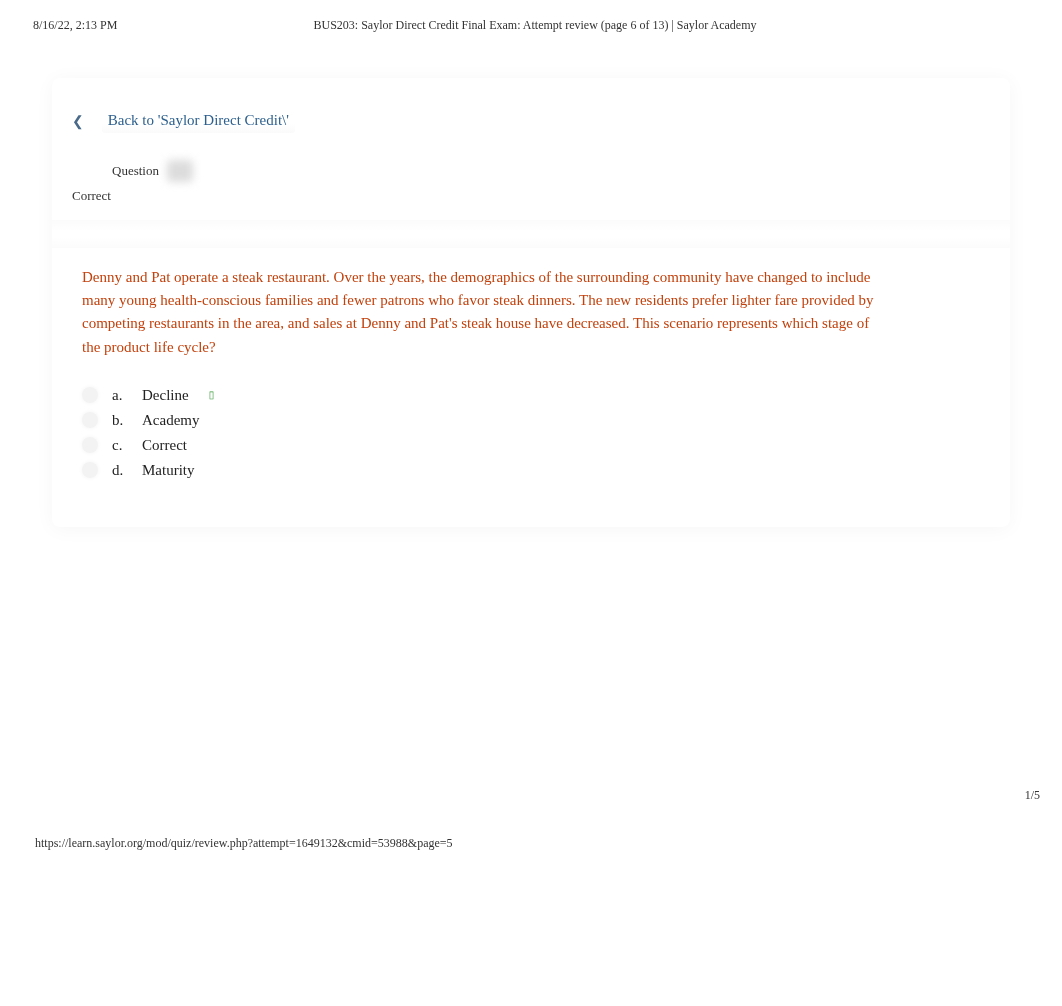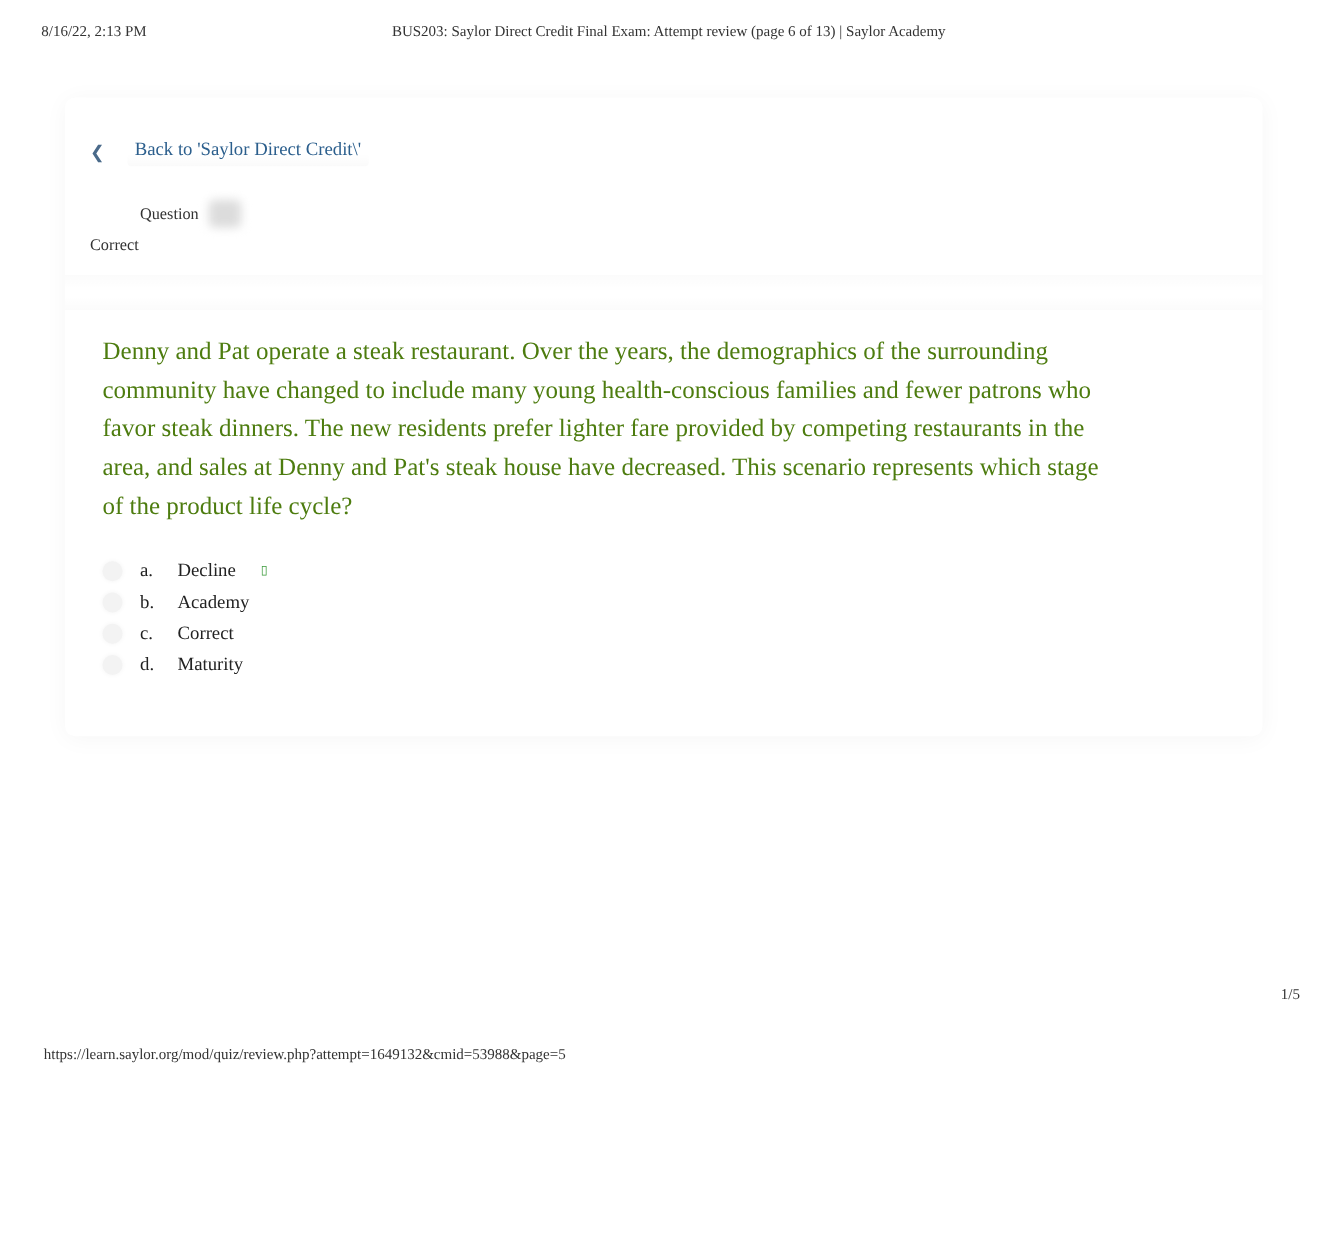--- a/index.html
+++ b/index.html
@@ -88,22 +88,22 @@
     }
     .divider-space {
       height: 28px;
       background: linear-gradient(to bottom, rgba(0,0,0,0.015), transparent 40%, transparent 60%, rgba(0,0,0,0.015));
       margin: 6px 0 0 0;
     }
     .question-body {
       padding: 18px 30px 10px 30px;
     }
     .question-text {
-      font-size: 20px;
-      color: #4d7c0f;
+      font-size: 15px;
+      color: #c2410c;
       line-height: 1.55;
       max-width: 800px;
       font-family: Liberation Serif, serif;
     }
     .options {
       margin-top: 28px;
       padding-left: 0;
     }
     .option-row {
       display: flex;

